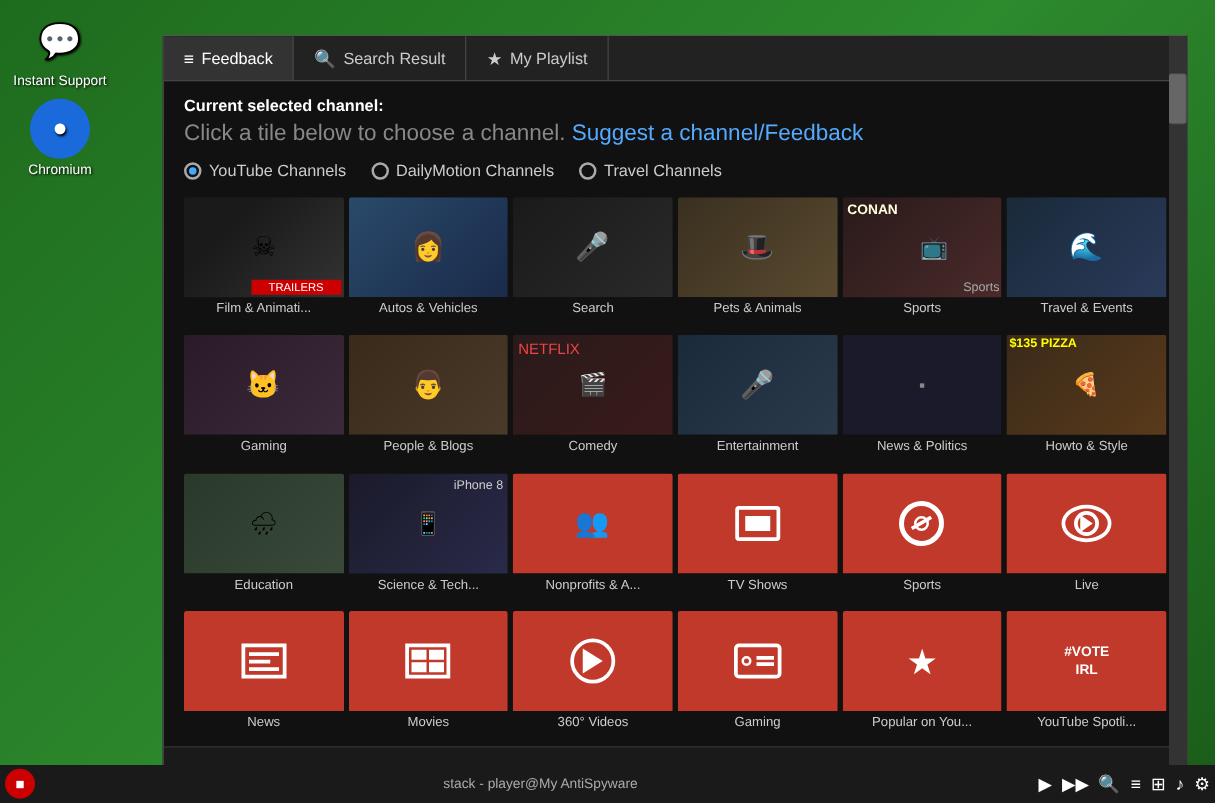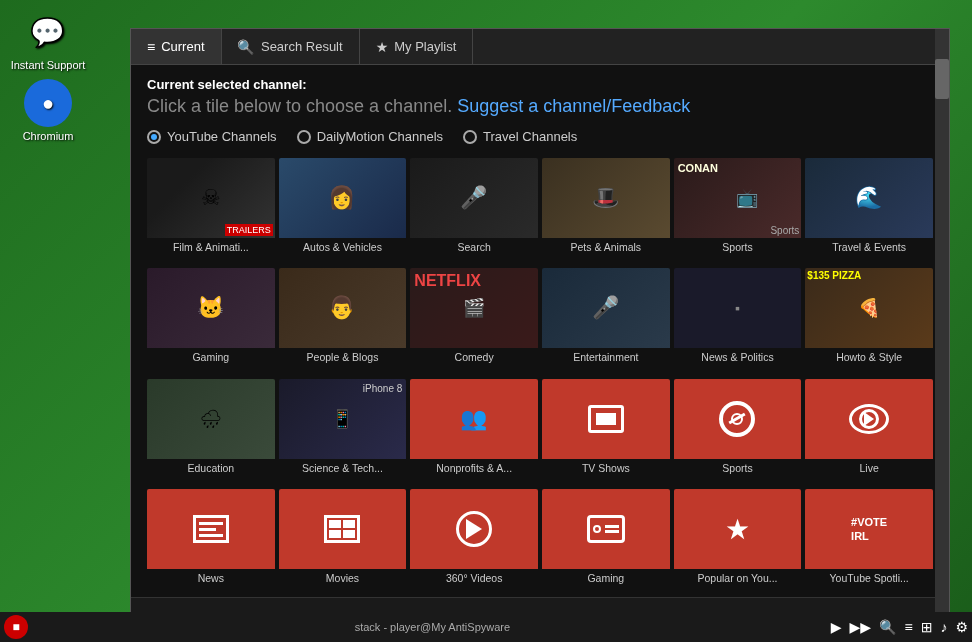--- a/index.html
+++ b/index.html
@@ -277,21 +277,21 @@
     <div class="icon-img" style="background:#1a6adb;border-radius:50%;color:white;font-size:20px;">●</div>
     <span>Chromium</span>
   </div>
 </div>
 
 <div class="app-window">
 
   <div class="nav-bar">
     <div class="nav-tab active">
       <span class="nav-tab-icon">≡</span>
-      <span>Current</span>
+      <span>Feedback</span>
     </div>
     <div class="nav-tab">
       <span class="nav-tab-icon">🔍</span>
       <span>Search Result</span>
     </div>
     <div class="nav-tab">
       <span class="nav-tab-icon">★</span>
       <span>My Playlist</span>
     </div>
   </div>
@@ -319,21 +319,21 @@
         <div class="radio-dot"></div>
         <span>Travel Channels</span>
       </label>
     </div>
 
     <div class="channel-grid">
 
       <div class="channel-tile">
         <div class="tile-img thumb-film" style="position:relative;">
           <span style="font-size:22px;">☠</span>
-          <span style="position:absolute;bottom:2px;right:2px;font-size:9px;color:#fff;background:#c00;padding:1px 2px;">TRAILERS</span>
+          <span style="position:absolute;bottom:2px;right:2px;font-size:9px;color:#fff;background:#c00;padding:1px 14px;">TRAILERS</span>
         </div>
         <div class="tile-label">Film &amp; Animati...</div>
       </div>
 
       <div class="channel-tile">
         <div class="tile-img thumb-auto">
           <span style="font-size:22px;color:#adf;">👩</span>
         </div>
         <div class="tile-label">Autos &amp; Vehicles</div>
       </div>
@@ -377,21 +377,21 @@
 
       <div class="channel-tile">
         <div class="tile-img thumb-people">
           <span style="font-size:22px;">👨</span>
         </div>
         <div class="tile-label">People &amp; Blogs</div>
       </div>
 
       <div class="channel-tile">
         <div class="tile-img thumb-comedy" style="position:relative;">
-          <span style="font-size:16px;color:#e44;font-weight:bold;position:absolute;top:4px;left:4px;">NETFLIX</span>
+          <span style="font-size:12px;color:#e44;font-weight:normal;position:absolute;top:4px;left:4px;">NETFLIX</span>
           <span style="font-size:18px;color:#888;">🎬</span>
         </div>
         <div class="tile-label">Comedy</div>
       </div>
 
       <div class="channel-tile">
         <div class="tile-img thumb-entertainment">
           <span style="font-size:22px;">🎤</span>
         </div>
         <div class="tile-label">Entertainment</div>
@@ -513,21 +513,21 @@
         <div class="tile-img tile-red-bg">
           <div style="width:36px;height:36px;display:flex;align-items:center;justify-content:center;">
             <div style="font-size:28px;color:white;">★</div>
           </div>
         </div>
         <div class="tile-label">Popular on You...</div>
       </div>
 
       <div class="channel-tile">
         <div class="tile-img tile-red-bg">
-          <div style="font-size:11px;color:white;font-weight:bold;text-align:left;line-height:1.3;">#VOTE<br>IRL</div>
+          <div style="font-size:11px;color:white;font-weight:bold;text-align:center;line-height:1.3;">#VOTE<br>IRL</div>
         </div>
         <div class="tile-label">YouTube Spotli...</div>
       </div>
 
       <div class="channel-tile">
         <div class="tile-img tile-red-bg">
           
         </div>
 
       </div>

